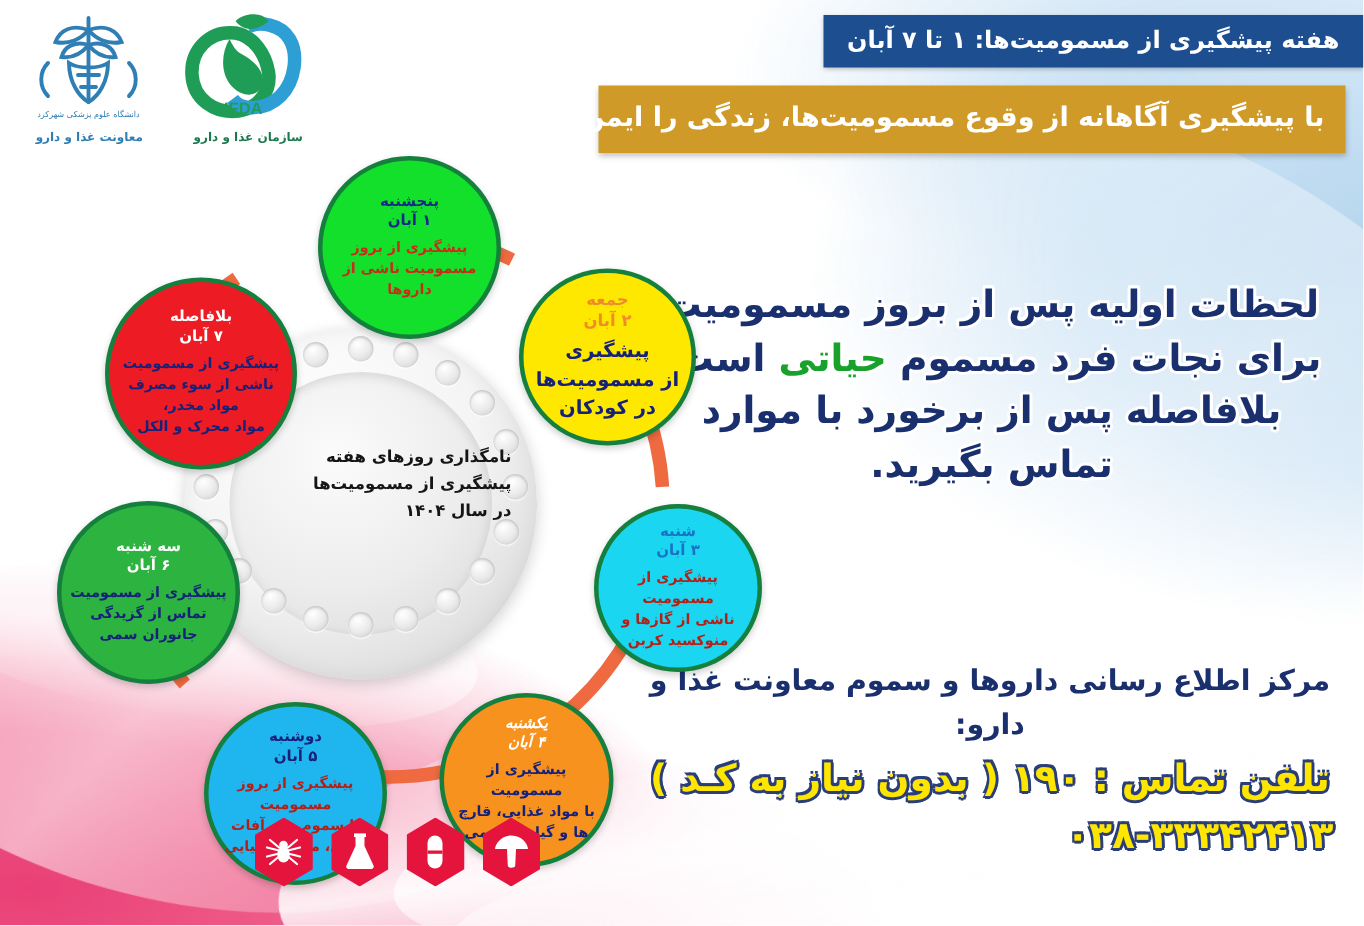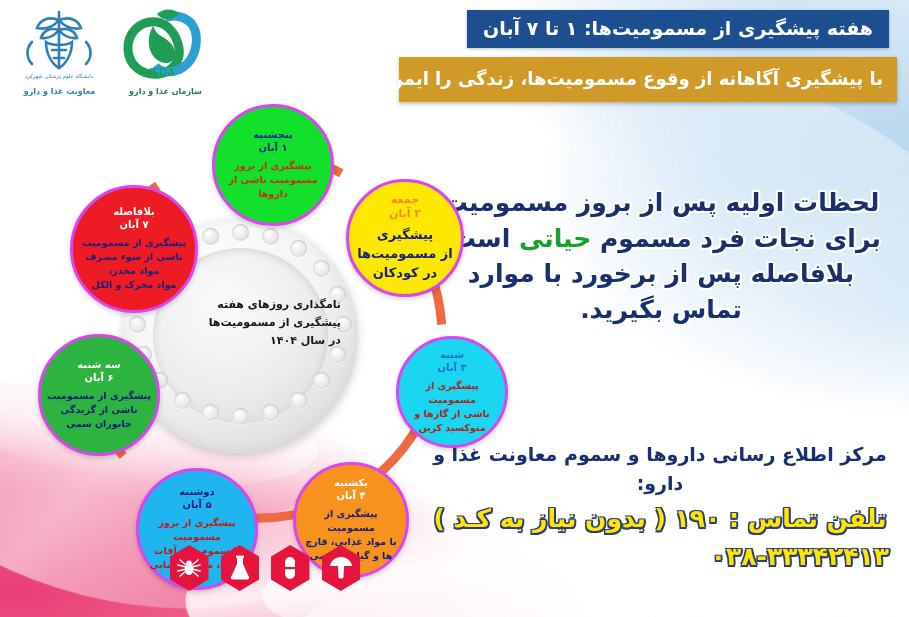--- a/index.html
+++ b/index.html
@@ -58,24 +58,24 @@
   .logo-ifda{position:relative;width:105px;height:92px;}
   .logo-uni{position:relative;width:95px;height:92px;}
   .logo-cap{
     position:absolute;bottom:2px;left:0;width:100%;text-align:center;
     font-size:8px;color:#1d7a4f;font-weight:bold;white-space:nowrap;
   }
   .logo-cap.blue{color:#2f7fb5;}
 
   
   .banner-week{
-    position:absolute;right:20px;top:10px;
+    position:absolute;right:0;top:10px;
     background:#1d4e8f;color:#ffffff;
     padding:7px 16px 9px 16px;
-    font-size:19px;font-weight:bold;letter-spacing:0;
+    font-size:16px;font-weight:bold;letter-spacing:0;
     box-shadow:0 1px 3px rgba(0,0,0,.25);
     white-space:nowrap;
   }
   .banner-slogan{
     position:absolute;right:12px;top:57px;width:470px;
     background:#cf9a28;color:#ffffff;
     padding:11px 14px 13px 14px;
     font-size:18px;font-weight:bold;text-align:center;
     box-shadow:0 2px 4px rgba(0,0,0,.25);
     white-space:nowrap;
@@ -133,21 +133,21 @@
     box-shadow:inset 0 1px 2px rgba(0,0,0,.2), 0 1px 1px rgba(255,255,255,.8);
   }
   .hub-text{
     position:absolute;left:18px;top:78px;width:200px;direction:rtl;
     font-size:11px;font-weight:bold;color:#151515;line-height:1.65;
   }
 
   
   .node{
     position:absolute;border-radius:50%;
-    border:3px solid #d946ef;
+    border:3px solid #15803d;
     display:flex;flex-direction:column;align-items:center;justify-content:center;
     text-align:center;direction:rtl;box-sizing:border-box;
     box-shadow:0 2px 5px rgba(0,0,0,.2);
     padding:4px;
   }
   .node .n-day{font-size:10px;font-weight:bold;line-height:1.25;}
   .node .n-date{font-size:10px;font-weight:bold;line-height:1.25;margin-bottom:5px;}
   .node .n-desc{font-size:9.5px;font-weight:bold;line-height:1.45;}
   .node.big .n-day,.node.big .n-date{font-size:11px;}
   .node.big .n-desc{font-size:13px;}
@@ -158,21 +158,21 @@
 
   .n-fri{left:338px;top:131px;width:118px;height:118px;background:#ffe800;}
   .n-fri .n-day,.n-fri .n-date{color:#f08a2a;}
   .n-fri .n-desc{color:#16217a;}
 
   .n-sat{left:388px;top:288px;width:112px;height:112px;background:#1ad6f0;}
   .n-sat .n-day,.n-sat .n-date{color:#1a72c4;}
   .n-sat .n-desc{color:#b61f16;}
 
   .n-sun{left:285px;top:414px;width:116px;height:116px;background:#f7921e;}
-  .n-sun .n-day,.n-sun .n-date{color:#ffffff;}
+  .n-sun .n-day,.n-sun .n-date{color:#ffffff;font-style:italic;}
   .n-sun .n-desc{color:#16217a;}
 
   .n-mon{left:128px;top:420px;width:122px;height:122px;background:#1fb6ef;}
   .n-mon .n-day,.n-mon .n-date{color:#16217a;}
   .n-mon .n-desc{color:#b61f16;}
 
   .n-tue{left:30px;top:286px;width:122px;height:122px;background:#2db33f;}
   .n-tue .n-day,.n-tue .n-date{color:#ffffff;}
   .n-tue .n-desc{color:#16217a;}
 
@@ -333,21 +333,21 @@
         <div>پیشگیری از بروز مسمومیت</div>
         <div>با سموم دفع آفات نباتی، مواد شیمیایی</div>
       </div>
     </div>
 
     <div class="node n-tue">
       <div class="n-day">سه شنبه</div>
       <div class="n-date">۶ آبان</div>
       <div class="n-desc">
         <div>پیشگیری از مسمومیت</div>
-        <div>ناشی از گزیدگی جانوران سمی</div>
+        <div>تماس از گزیدگی جانوران سمی</div>
       </div>
     </div>
 
     <div class="node n-wed">
       <div class="n-day">بلافاصله</div>
       <div class="n-date">۷ آبان</div>
       <div class="n-desc">
         <div>پیشگیری از مسمومیت</div>
         <div>ناشی از سوء مصرف مواد مخدر،</div>
         <div>مواد محرک و الکل</div>

